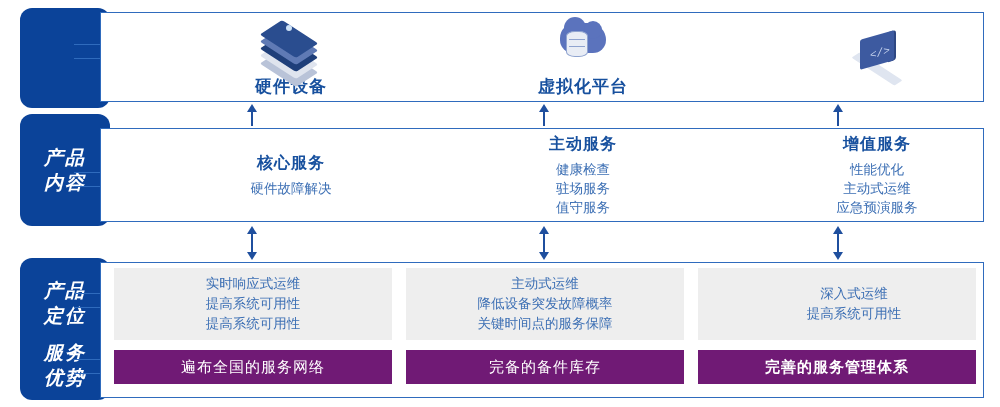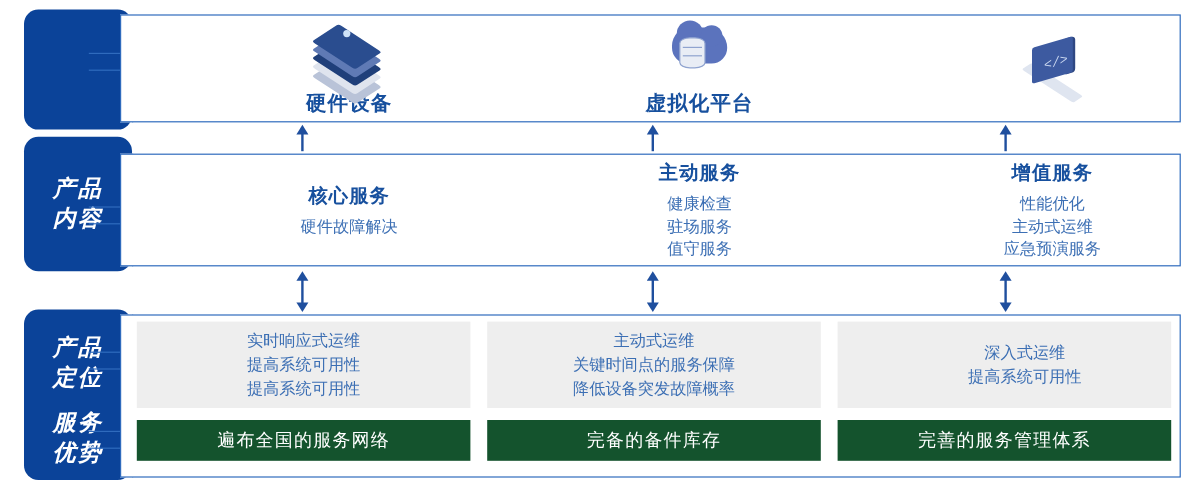--- a/index.html
+++ b/index.html
@@ -121,21 +121,21 @@
     justify-content: center;
     text-align: center;
   }
   .grey-line {
     font-size: 13.5px;
     color: #3c6fb4;
     line-height: 20px;
   }
   .blue-bar {
     position: absolute;
-    background: #14532d;
+    background: #701a75;
     display: flex;
     align-items: center;
     justify-content: center;
     color: #ffffff;
     font-size: 15px;
     letter-spacing: 1px;
   }
   .slab {
     position: absolute;
     width: 42px; height: 42px;
@@ -331,26 +331,26 @@
   <div class="panel" style="left:100px; top:262px; width:884px; height:136px;"></div>
 
   <div class="grey-box" style="left:114px; top:268px; width:278px; height:72px;">
     <div class="grey-line">实时响应式运维</div>
     <div class="grey-line">提高系统可用性</div>
     <div class="grey-line">提高系统可用性</div>
   </div>
 
   <div class="grey-box" style="left:406px; top:268px; width:278px; height:72px;">
     <div class="grey-line">主动式运维</div>
+    <div class="grey-line">降低设备突发故障概率</div>
     <div class="grey-line">关键时间点的服务保障</div>
-    <div class="grey-line">降低设备突发故障概率</div>
   </div>
 
   <div class="grey-box" style="left:698px; top:268px; width:278px; height:72px;padding-left:34px;">
     <div class="grey-line">深入式运维</div>
     <div class="grey-line">提高系统可用性</div>
   </div>
 
   <div class="blue-bar" style="left:114px; top:350px; width:278px; height:34px;">遍布全国的服务网络</div>
   <div class="blue-bar" style="left:406px; top:350px; width:278px; height:34px;">完备的备件库存</div>
-  <div class="blue-bar" style="left:698px; top:350px; width:278px; height:34px;">完善的服务管理体系</div>
+  <div class="blue-bar" style="left:698px; top:350px; width:278px; height:34px;font-weight:bold;">完善的服务管理体系</div>
 
 </div>
 
 </body></html>

